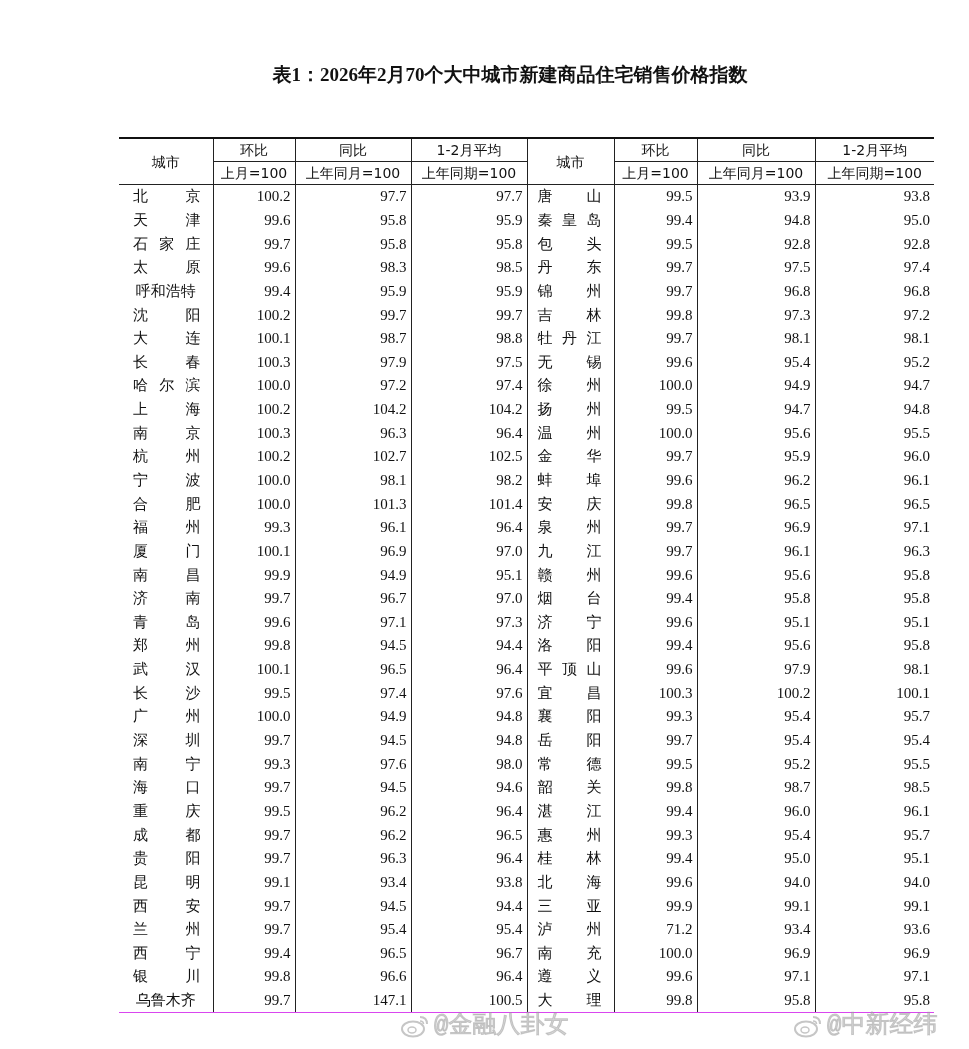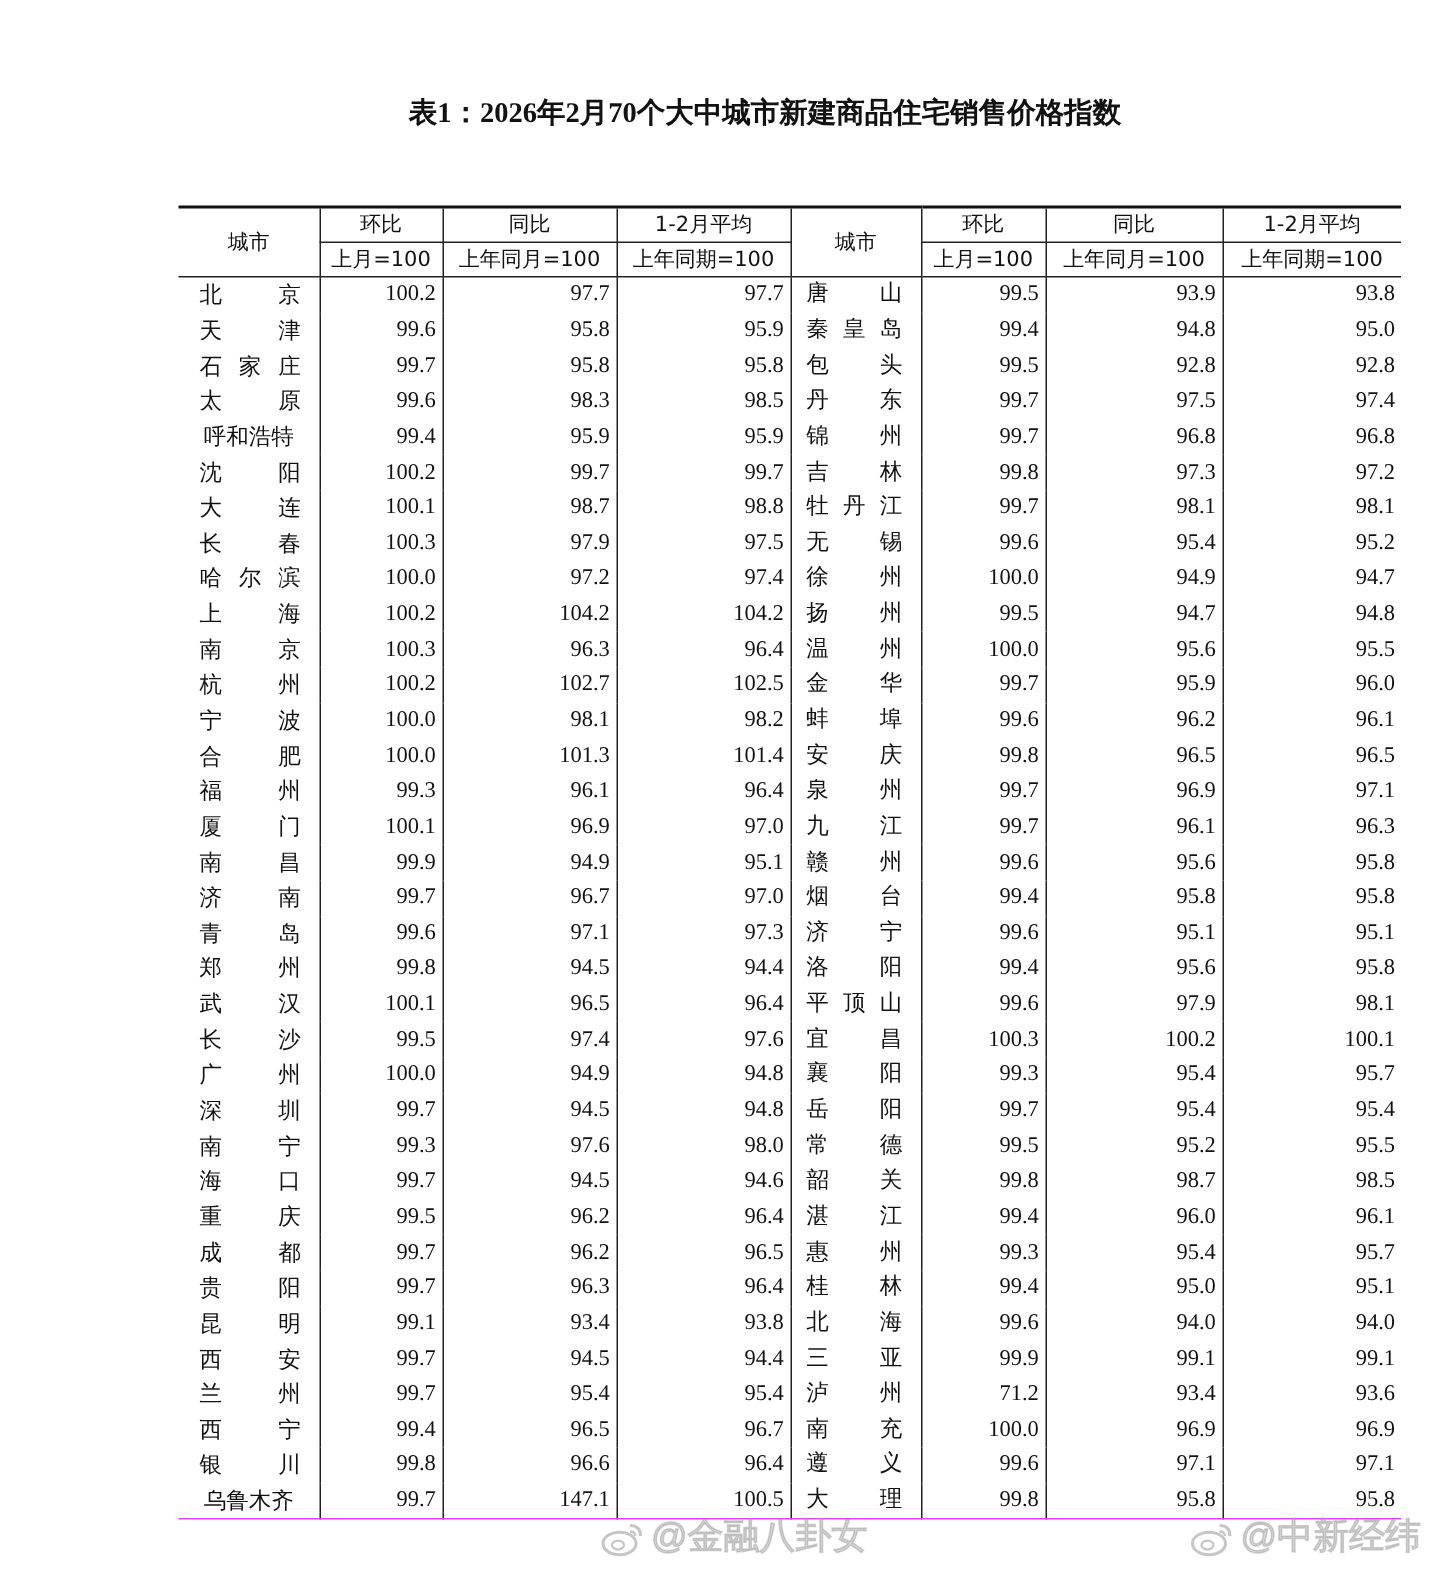--- a/index.html
+++ b/index.html
@@ -75,40 +75,39 @@
       border-left: none;
       font-family: "DejaVu Sans", "Liberation Sans", sans-serif;
       font-size: 15px;
       text-align: justify;
       text-align-last: justify;
       padding: 0 12px 0 14px;
       letter-spacing: 0;
     }
     table.idx td.city.right-block {
       padding: 0 12px 0 10px;
-      font-family: Liberation Mono, monospace;
     }
     table.idx td.city.wide {
       text-align: right;
       text-align-last: center;
       padding: 0 4px;
     }
     table.idx td.val {
       text-align: right;
       padding-right: 4px;
       font-family: "Liberation Serif", "DejaVu Serif", serif;
       font-size: 15px;
     }
     table.idx td.last { border-right: none; }
     table.idx tbody tr:last-child td { border-bottom: 1px solid #d946ef; }
     table.idx tbody tr:first-child td { padding-top: 0; }
     .watermark {
       position: absolute;
       top: 1008px;
-      font-family: Liberation Sans, sans-serif;
+      font-family: Liberation Mono, monospace;
       font-size: 24px;
       color: rgba(180,180,180,0.55);
       -webkit-text-stroke: 1px rgba(150,150,150,0.45);
       white-space: nowrap;
     }
     .watermark .wb-icon {
       display: inline-block;
       width: 30px;
       height: 24px;
       vertical-align: middle;

